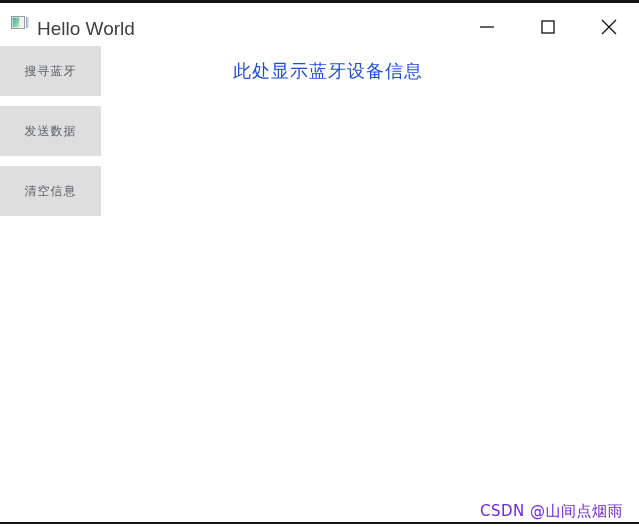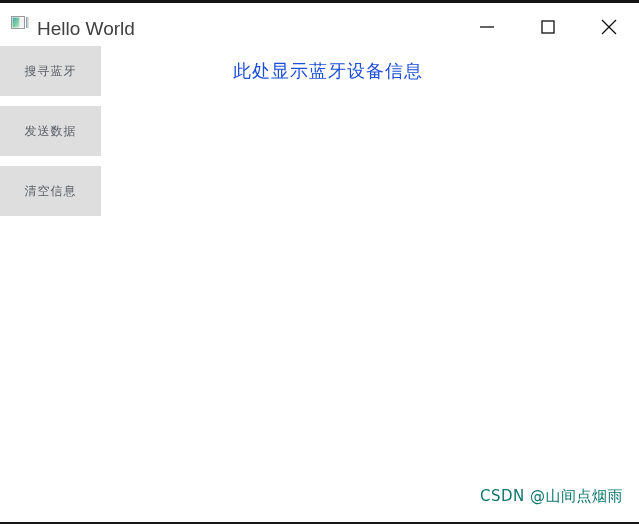--- a/index.html
+++ b/index.html
@@ -144,24 +144,24 @@
     line-height: 26px;
     color: #1d4ed8;
     letter-spacing: 1px;
     margin-left: 8px;
   }
 
   
   .watermark {
     position: absolute;
     right: 16px;
-    bottom: 21px;
+    bottom: 6px;
     font-family: "DejaVu Sans", "Liberation Sans", sans-serif;
     font-size: 15px;
-    color: #0f766e;
+    color: #6d28d9;
     letter-spacing: 0.5px;
     white-space: nowrap;
   }
 </style>
 </head>
 <body>
 
 <div class="app-window">
 
   <div class="window-top-border"></div>

